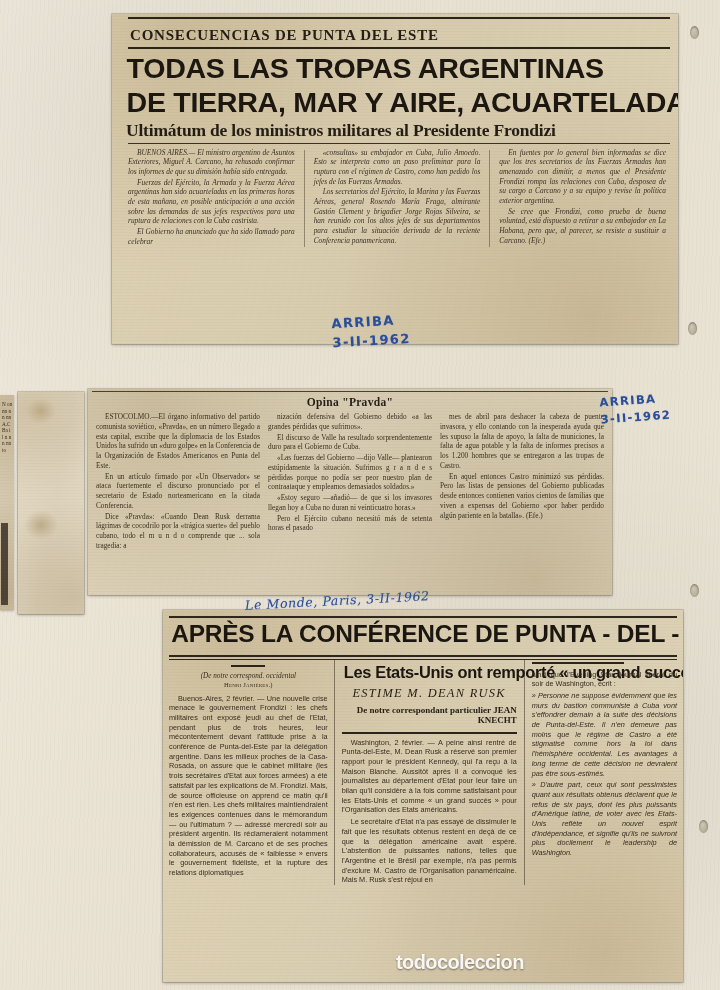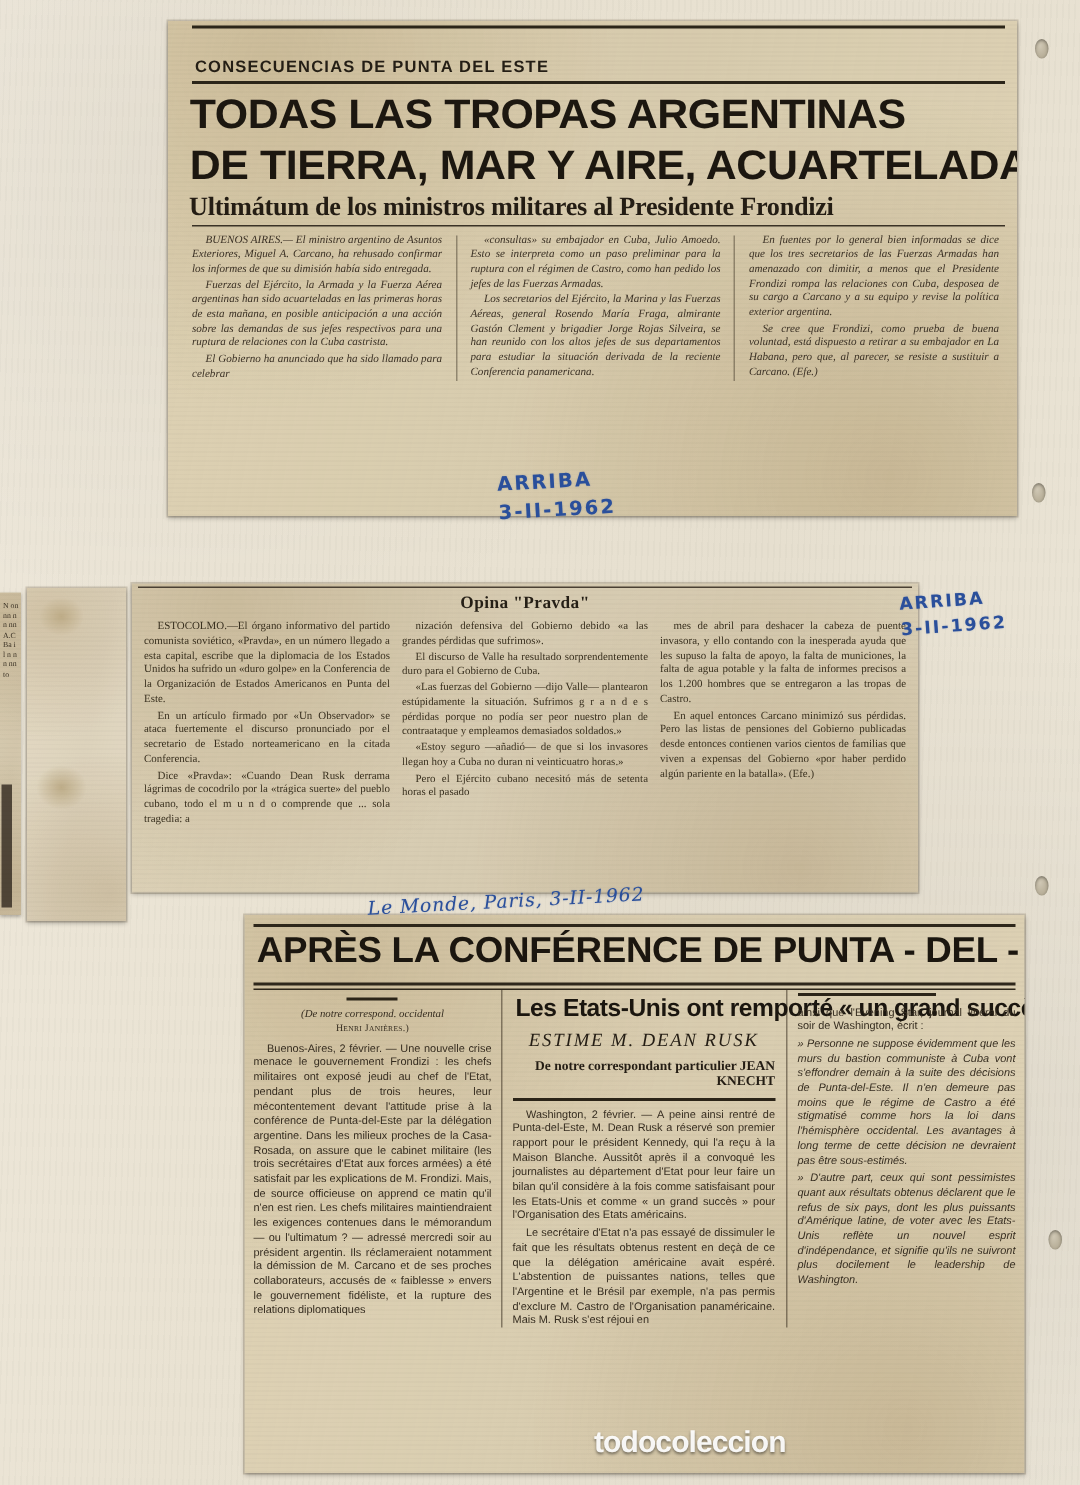--- a/index.html
+++ b/index.html
@@ -48,23 +48,23 @@
   .clip:after{
     content:"";position:absolute;inset:0;pointer-events:none;
     background:repeating-linear-gradient(0deg, rgba(0,0,0,.035) 0 1px, rgba(0,0,0,0) 1px 3px);
     opacity:.5;
   }
   .inner{position:relative;z-index:3;}
 
   
   #c1{left:112px;top:14px;width:566px;height:330px;background:#ddd2b6;}
   #c1 .kicker{
-    font-family:Liberation Sans, sans-serif;
-    font-weight:700;font-size:11px;letter-spacing:.8px;
-    padding:20px 0 3px 18px;color:#241e15;
+    font-family:Liberation Serif, serif;
+    font-weight:700;font-size:15px;letter-spacing:.8px;
+    padding:8px 0 3px 18px;color:#241e15;
   }
   #c1 .rule{height:2px;background:#2b2519;margin:0 8px 0 16px;}
   #c1 .rule.thin{height:1px;background:#3a3226;margin-top:1px;}
   #c1 h1{
     margin:5px 0 0 0;padding:0 6px 0 14px;
     font-family:"Liberation Sans", sans-serif;
     font-weight:700;font-size:27.5px;line-height:1.06;
     letter-spacing:-.3px;color:#1c1710;
     transform:scaleX(1.04);transform-origin:left center;
     white-space:nowrap;
@@ -271,21 +271,21 @@
       </div>
       <div class="col">
         <p>nización defensiva del Gobierno debido «a las grandes pérdidas que sufrimos».</p>
         <p>El discurso de Valle ha resultado sorprendentemente duro para el Gobierno de Cuba.</p>
         <p>«Las fuerzas del Gobierno —dijo Valle— plantearon estúpidamente la situación. Sufrimos g r a n d e s pérdidas porque no podía ser peor nuestro plan de contraataque y empleamos demasiados soldados.»</p>
         <p>«Estoy seguro —añadió— de que si los invasores llegan hoy a Cuba no duran ni veinticuatro horas.»</p>
         <p>Pero el Ejército cubano necesitó más de setenta horas el pasado</p>
       </div>
       <div class="col">
         <p>mes de abril para deshacer la cabeza de puente invasora, y ello contando con la inesperada ayuda que les supuso la falta de apoyo, la falta de municiones, la falta de agua potable y la falta de informes precisos a los 1.200 hombres que se entregaron a las tropas de Castro.</p>
-        <p>En aquel entonces Carcano minimizó sus pérdidas. Pero las listas de pensiones del Gobierno publicadas desde entonces contienen varios cientos de familias que viven a expensas del Gobierno «por haber perdido algún pariente en la batalla». (Efe.)</p>
+        <p>En aquel entonces Castro minimizó sus pérdidas. Pero las listas de pensiones del Gobierno publicadas desde entonces contienen varios cientos de familias que viven a expensas del Gobierno «por haber perdido algún pariente en la batalla». (Efe.)</p>
       </div>
     </div>
   </div>
 </div>
 
 <div class="hand" id="hand2">
   <div>ARRIBA</div>
   <div>3-II-1962</div>
 </div>
 

